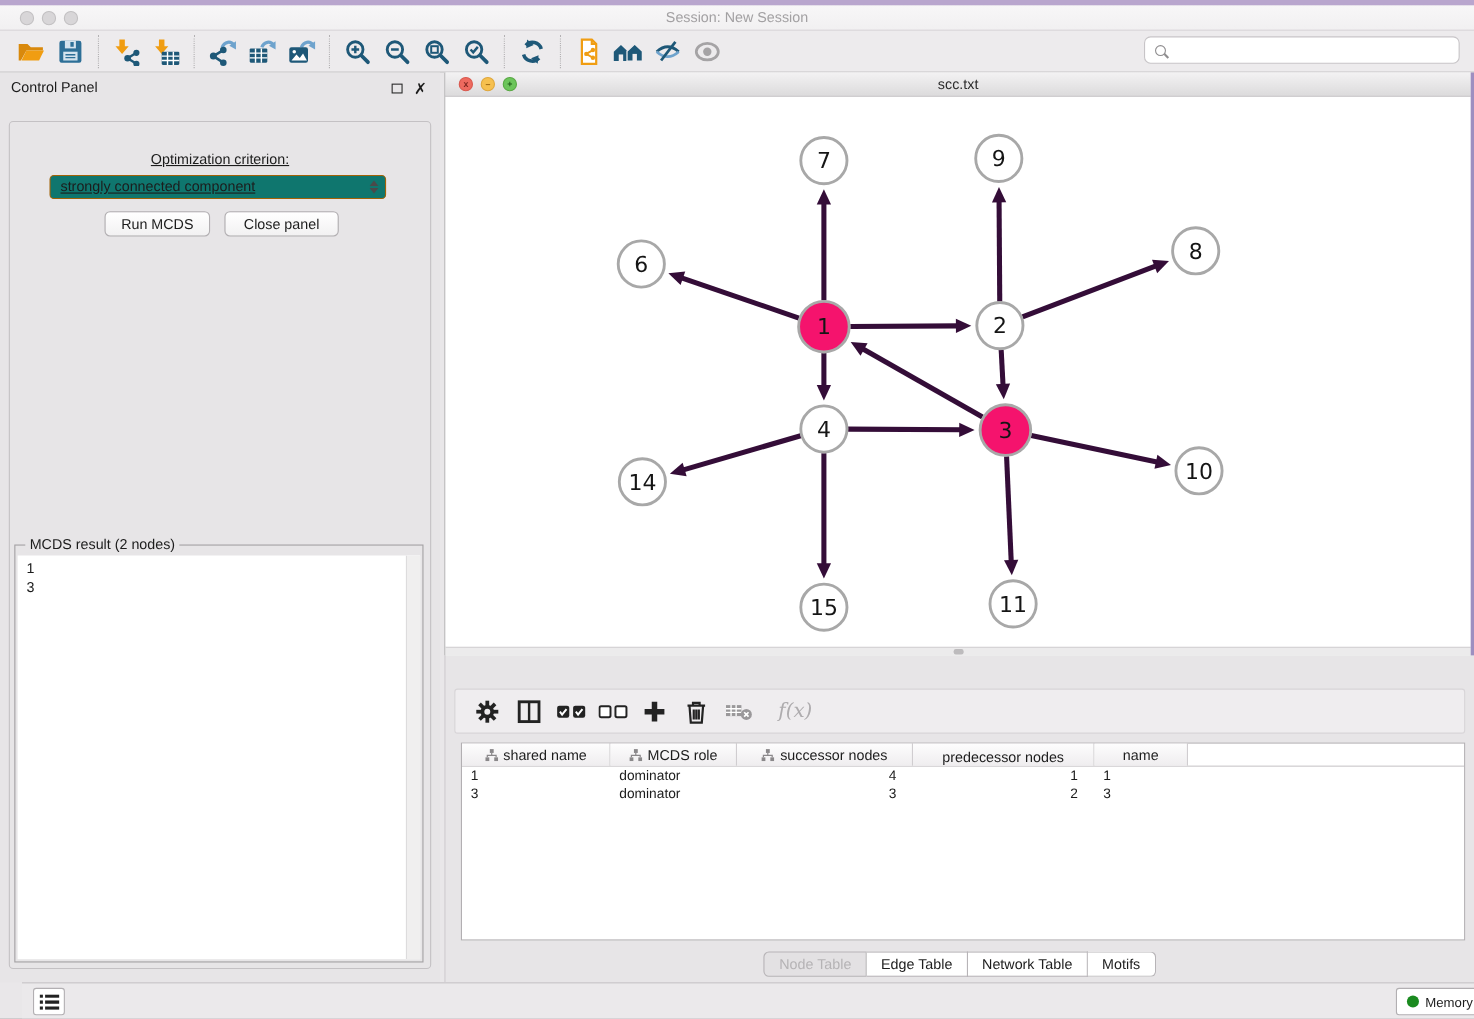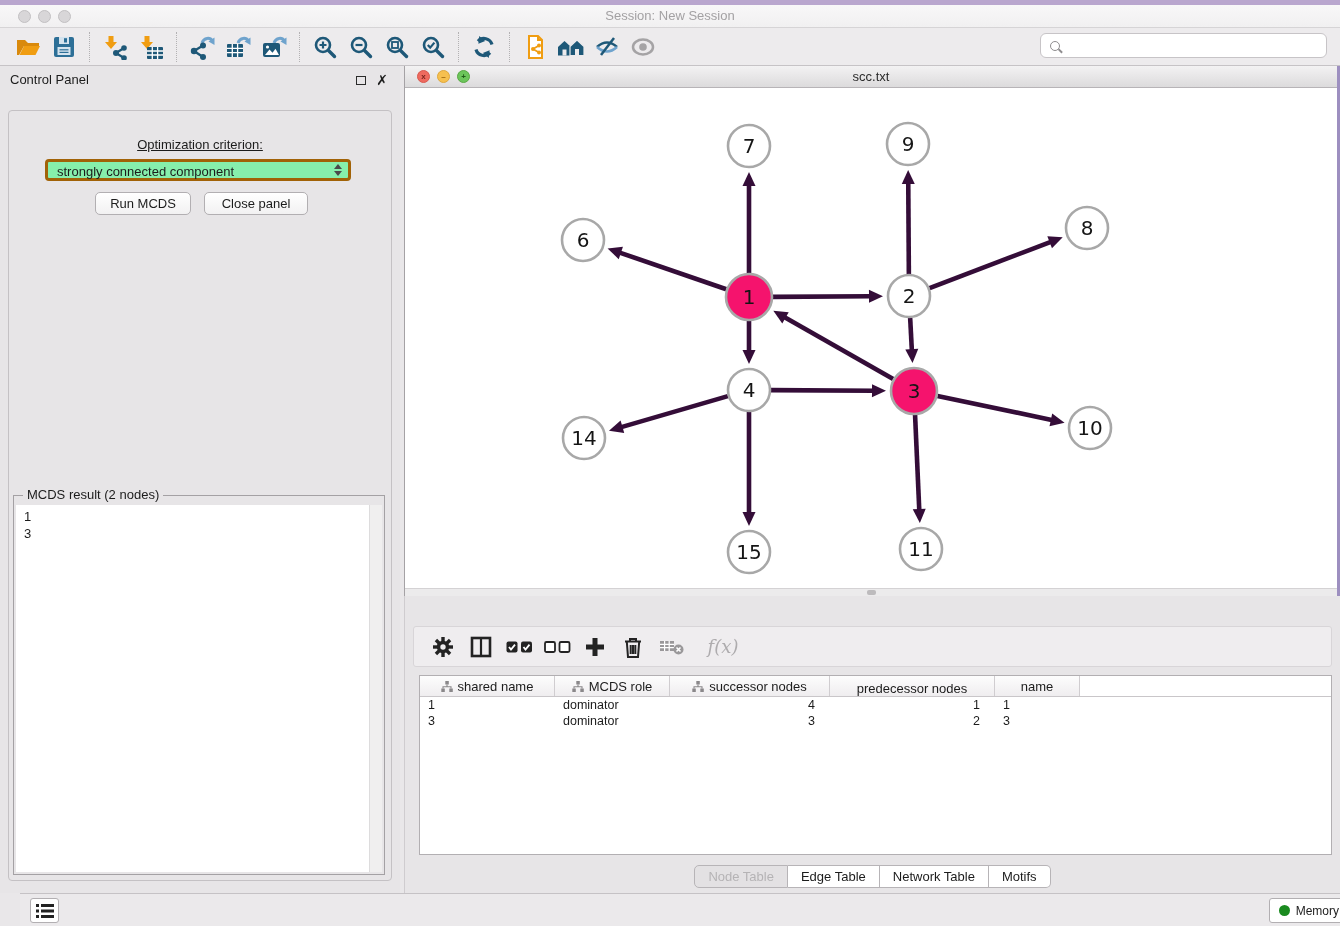--- a/index.html
+++ b/index.html
@@ -26,21 +26,21 @@
   .float-ic{display:inline-block;width:10px;height:9px;border:1.5px solid #2b2b2b;}
   .close-ic{font-size:14px;font-weight:bold;color:#1b1b1b;line-height:1;}
   .panel-ctrls{position:absolute;right:12px;top:0;height:28px;display:flex;align-items:center;gap:10px;}
   .tabs-row{position:absolute;left:0;right:0;top:30px;display:flex;justify-content:center;z-index:2;}
   .tab{background:#fff;border:1px solid #b7b4b7;border-left:none;padding:3px 13px;line-height:15px;font-size:13px;}
   .tab:first-child{border-left:1px solid #b7b4b7;border-radius:5px 0 0 5px;}
   .tab:last-child{border-radius:0 5px 5px 0;}
   .tab.active{background:#e3e1e3;color:#b5b3b5;}
   .cp-body{position:absolute;left:8px;right:8px;top:44px;bottom:12px;background:#e7e5e7;border:1px solid #c4c1c4;border-radius:4px;}
   .opt-label{position:absolute;left:0;right:0;top:26px;text-align:center;text-decoration:underline;}
-  .selectbox{position:absolute;left:36px;right:40px;top:48px;height:22px;background:#86efac;border:3px solid #a16207;border-radius:4px;line-height:20px;padding-left:9px;}
+  .selectbox{position:absolute;left:36px;right:40px;top:48px;height:22px;background:#0f766e;border:1px solid #a16207;border-radius:4px;line-height:20px;padding-left:9px;text-decoration:underline;}
   .step{position:absolute;right:6px;top:50%;transform:translateY(-50%);display:flex;flex-direction:column;gap:2px;}
   .step i{display:block;width:0;height:0;border-left:4px solid transparent;border-right:4px solid transparent;}
   .step .up{border-bottom:5px solid #4a4a4a;}
   .step .dn{border-top:5px solid #4a4a4a;}
   .btn{position:absolute;top:81px;height:23px;background:linear-gradient(#ffffff,#f2f1f2);border:1px solid #b2afb2;border-radius:5px;font-size:13px;font-family:inherit;color:#1c1c1c;}
   .btn.run{left:86px;width:96px;}
   .btn.closep{left:195px;width:104px;}
   .result-group{position:absolute;left:4px;right:6px;top:384px;bottom:5px;border:1px solid #a4a1a4;}
   .result-legend{position:absolute;top:-9px;left:9px;background:#e7e5e7;padding:0 4px;}
   .result-inner{position:absolute;left:2px;right:2px;top:9px;bottom:2px;background:#fff;overflow:hidden;}

